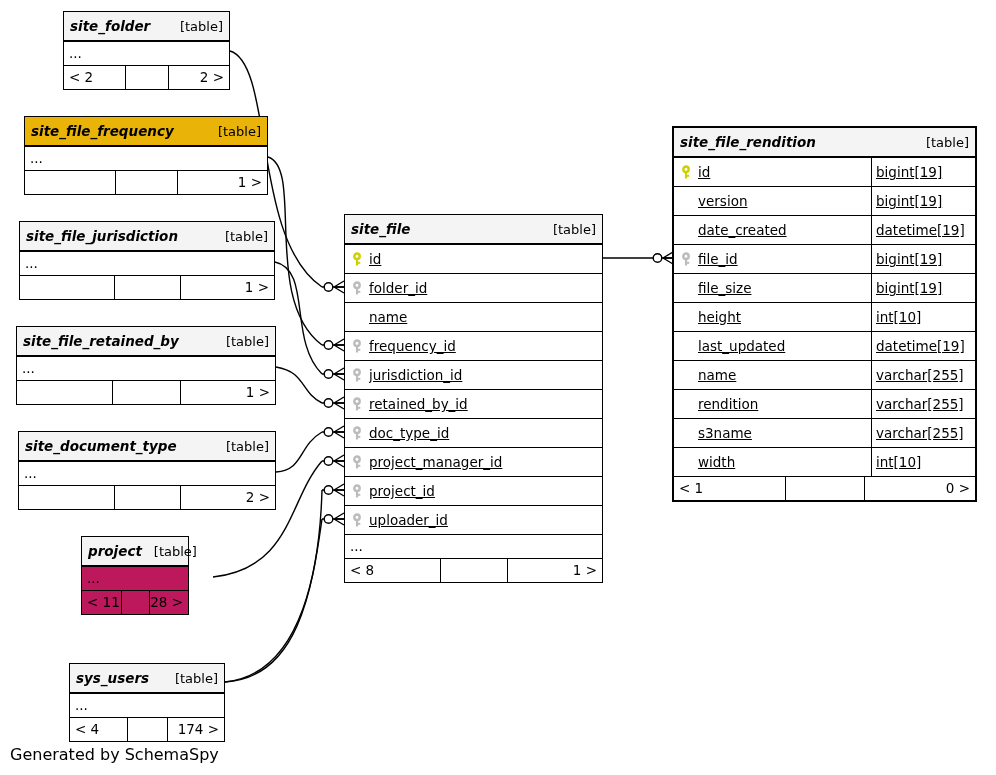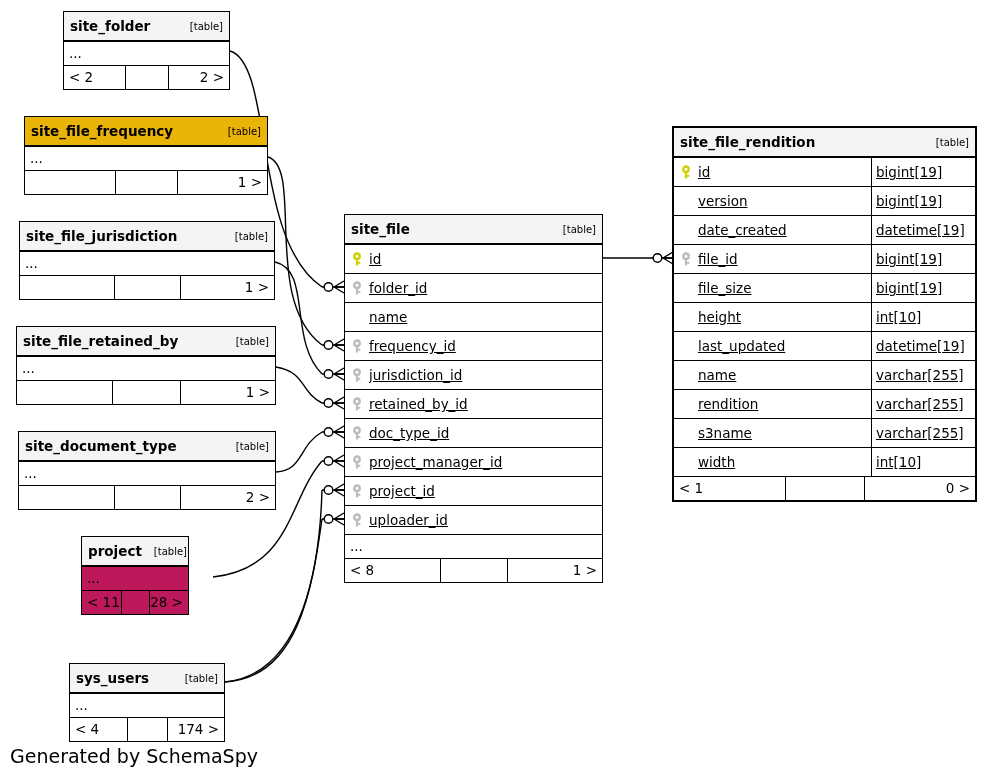--- a/index.html
+++ b/index.html
@@ -2,34 +2,34 @@
 <html><head>
 <meta charset="utf-8">
 <style>
   html,body{margin:0;padding:0;background:#ffffff;}
   body{font-family:"DejaVu Sans","Liberation Sans",sans-serif;font-size:13.5px;color:#000;}
   .canvas{position:relative;width:996px;height:775px;overflow:hidden;background:#fff;}
   svg.rel{position:absolute;left:0;top:0;z-index:0;}
   .db-table{position:absolute;z-index:1;border:1px solid #000;background:#fff;box-sizing:border-box;}
   .db-table.em{border-width:2px;}
   .hd{display:flex;align-items:center;height:28px;padding:0 6px;background:#f4f4f4;border-bottom:2px solid #000;}
-  .nm{font-weight:bold;white-space:nowrap;}
-  .badge{margin-left:auto;font-size:10px;padding-left:12px;white-space:nowrap;}
+  .nm{font-weight:bold;white-space:nowrap;font-style:italic;}
+  .badge{margin-left:auto;font-size:13px;padding-left:12px;white-space:nowrap;}
   .row{display:flex;align-items:center;height:28px;text-decoration:underline;}
   .row + .row,.ell,.ft{border-top:1px solid #000;}
   .hd + .ell, .hd + .row{border-top:none;}
   .ki{width:24px;display:flex;justify-content:center;align-items:center;flex:0 0 24px;}
   .cn{flex:1;white-space:nowrap;overflow:hidden;}
   .ct{width:104px;flex:0 0 104px;align-self:stretch;display:flex;align-items:center;border-left:1px solid #000;padding-left:4px;box-sizing:border-box;white-space:nowrap;}
   .ell{height:23px;line-height:23px;padding-left:5px;}
   .ft{display:flex;height:23px;line-height:23px;}
   .f1{width:37%;padding-left:5px;box-sizing:border-box;}
   .f2{width:26%;border-left:1px solid #000;box-sizing:border-box;}
   .f3{flex:1;border-left:1px solid #000;text-align:right;padding-right:5px;}
-  .note{position:absolute;left:10px;top:745px;z-index:1;font-size:19px;}
+  .note{position:absolute;left:10px;top:745px;z-index:1;font-size:16px;}
 </style>
 </head>
 <body>
 
 <div class="canvas">
 
   <svg class="rel" width="996" height="775">
 
     <g stroke="#000" stroke-width="1.4" fill="none">
       <path d="M230 51 C274 64 252 240 322 287"></path>

